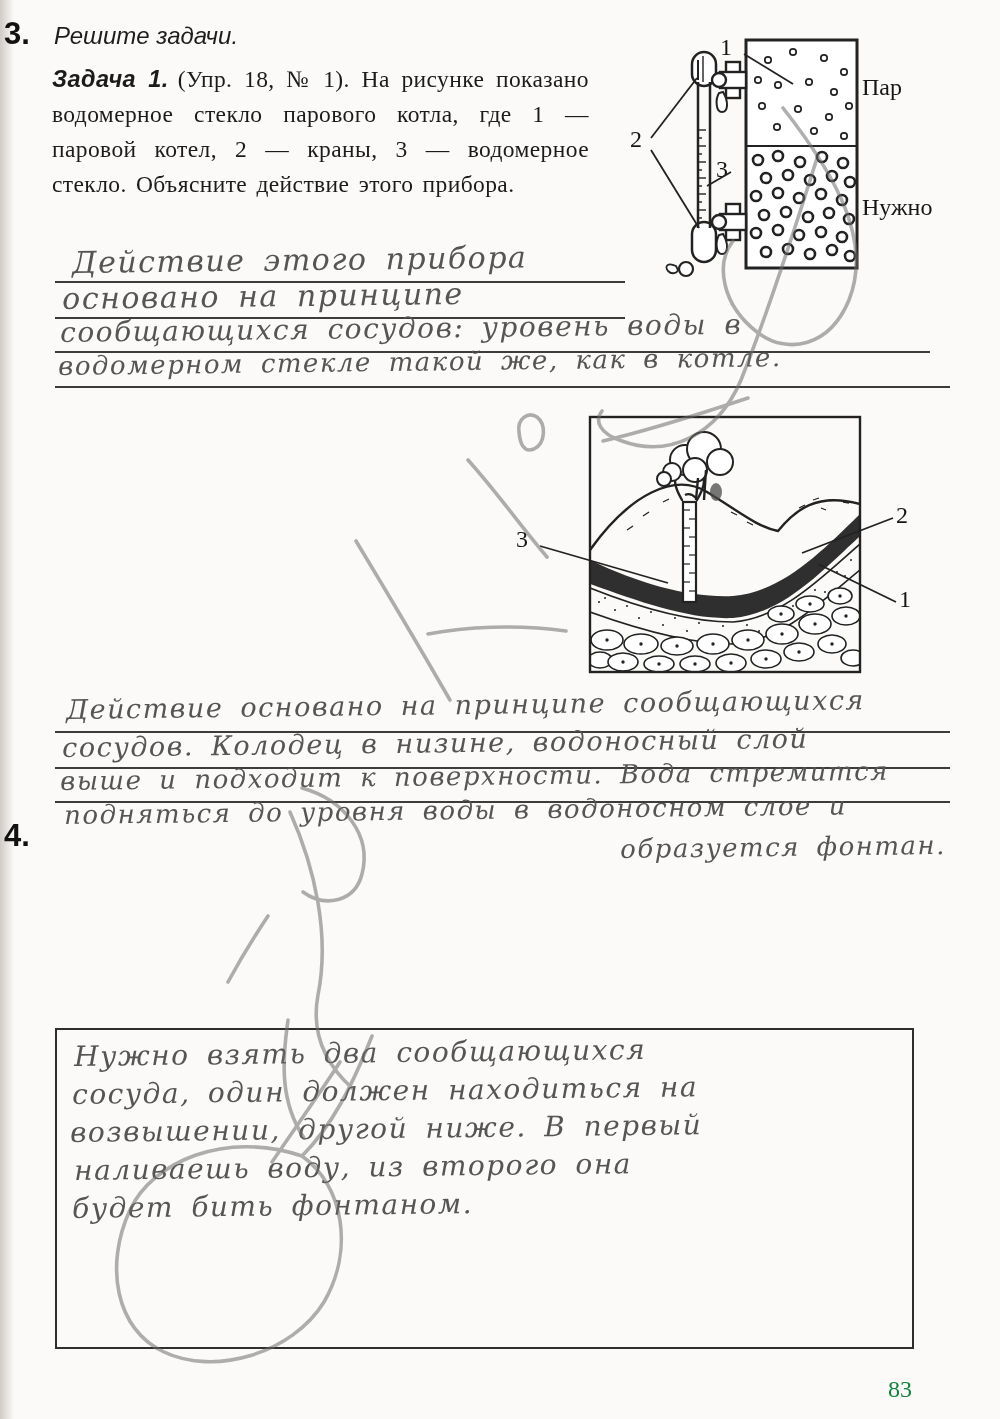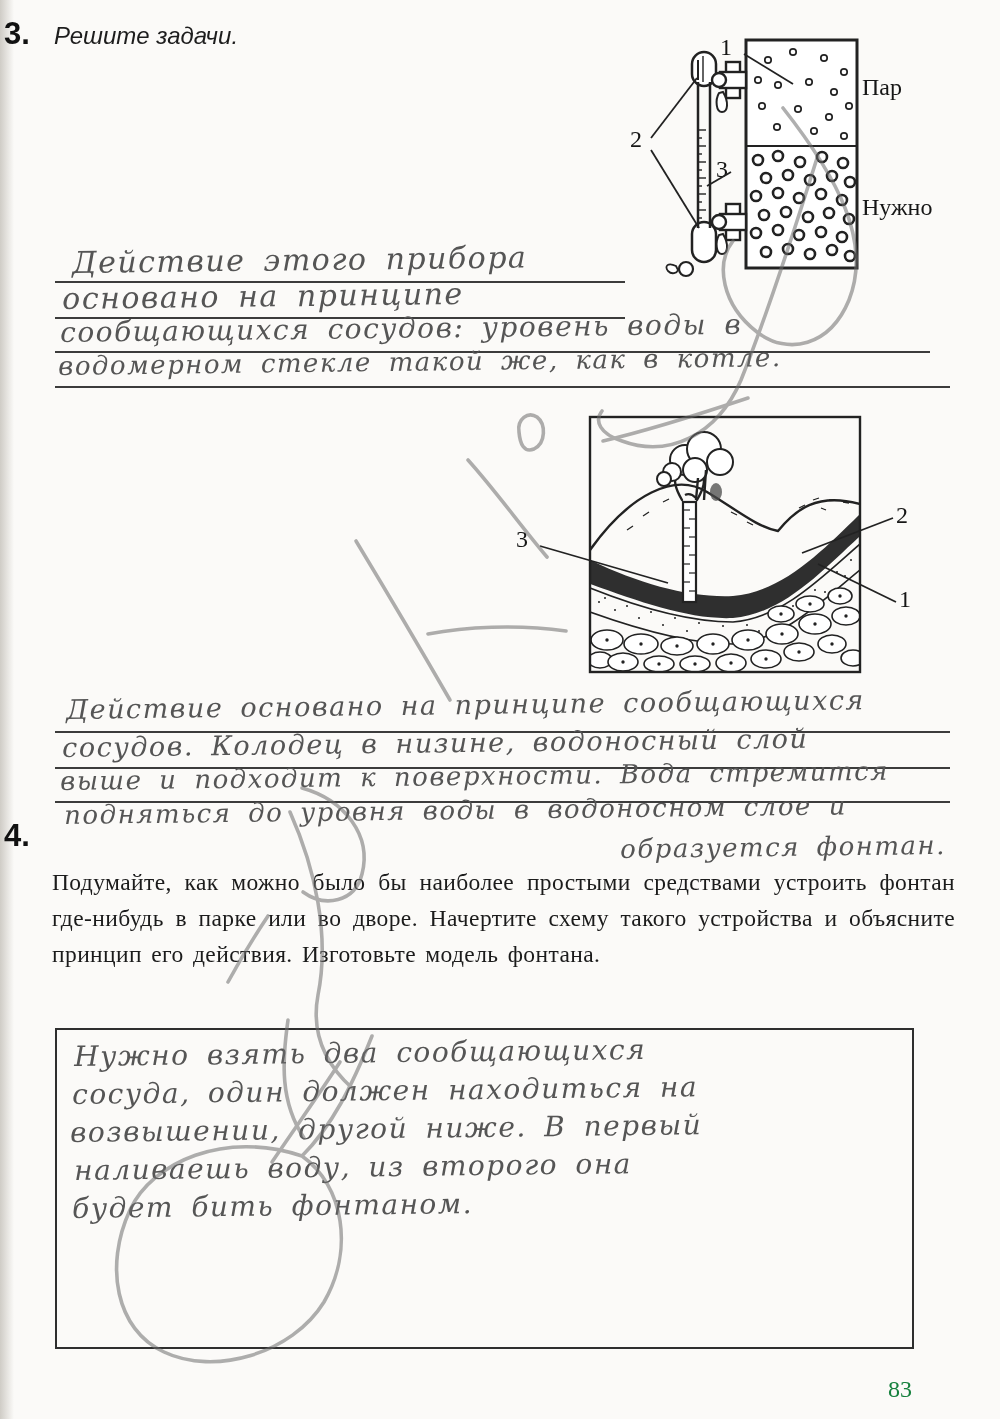--- a/index.html
+++ b/index.html
@@ -27,20 +27,23 @@
 </style>
 </head>
 <body>
 
 <div id="page">
   <div class="edge"></div>
 
   <div class="sec-marker" style="top:16px;">3.</div>
   <div class="sec-title" style="left:54px;top:22px;font-style:italic;">Решите задачи.</div>
 
+  <p class="serif" style="left:52px;top:62px;width:537px;">
+    <b class="lead">Задача 1.</b><span>(Упр. 18, № 1). На рисунке показано водомерное стекло парового котла, где 1 — паровой котел, 2 — краны, 3 — водомерное стекло. Объясните действие этого прибора.</span>
+  </p>
 
   <svg class="abs" style="left:628px;top:30px;" width="292" height="248" viewBox="0 0 292 248">
 
     <rect x="118" y="10" width="111" height="228" fill="#fff" stroke="#222" stroke-width="3"></rect>
     <line x1="118" y1="116" x2="229" y2="116" stroke="#222" stroke-width="2"></line>
 
     <g stroke="#222" stroke-width="1.7" fill="none">
       <circle cx="140" cy="30" r="3.2"></circle>
         <circle cx="165" cy="22" r="3.2"></circle>
         <circle cx="196" cy="28" r="3.2"></circle>
@@ -284,21 +287,20 @@
   <div class="rule" style="left:55px;top:731px;width:895px;"></div>
   <div class="rule" style="left:55px;top:767px;width:895px;"></div>
   <div class="rule" style="left:55px;top:801px;width:895px;"></div>
   <div class="hw" style="left:66px;top:694px;font-size:27px;">Действие основано на принципе сообщающихся</div>
   <div class="hw" style="left:62px;top:732px;font-size:27px;">сосудов. Колодец в низине, водоносный слой</div>
   <div class="hw" style="left:60px;top:766px;font-size:26px;">выше и подходит к поверхности. Вода стремится</div>
   <div class="hw" style="left:64px;top:800px;font-size:26px;">подняться до уровня воды в водоносном слое и</div>
   <div class="hw" style="left:620px;top:834px;font-size:26px;">образуется фонтан.</div>
 
   <div class="sec-marker" style="top:818px;">4.</div>
-  <p class="serif" style="left:52px;top:864px;width:903px;line-height:36px;">Подумайте, как можно было бы наиболее простыми средствами устроить фонтан где-нибудь в парке или во дворе. Начертите схему такого устройства и объясните принцип его действия. Изготовьте модель фонтана.</p>
 
   <div class="answer-box"></div>
   <div class="hw" style="left:74px;top:1040px;font-size:28px;">Нужно взять два сообщающихся</div>
   <div class="hw" style="left:72px;top:1078px;font-size:28px;">сосуда, один должен находиться на</div>
   <div class="hw" style="left:70px;top:1116px;font-size:28px;">возвышении, другой ниже. В первый</div>
   <div class="hw" style="left:74px;top:1154px;font-size:28px;">наливаешь воду, из второго она</div>
   <div class="hw" style="left:72px;top:1192px;font-size:28px;">будет бить фонтаном.</div>
 
   <div class="pagenum" style="left:888px;top:1376px;">83</div>
 

